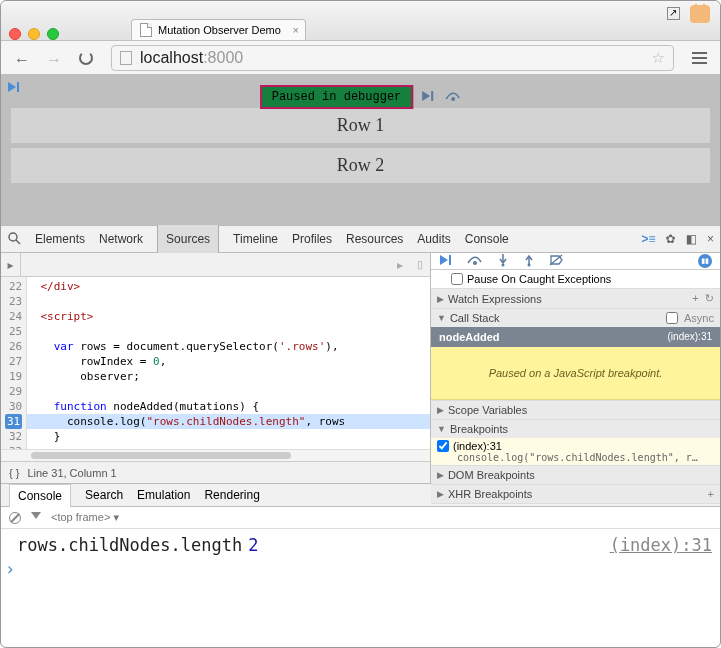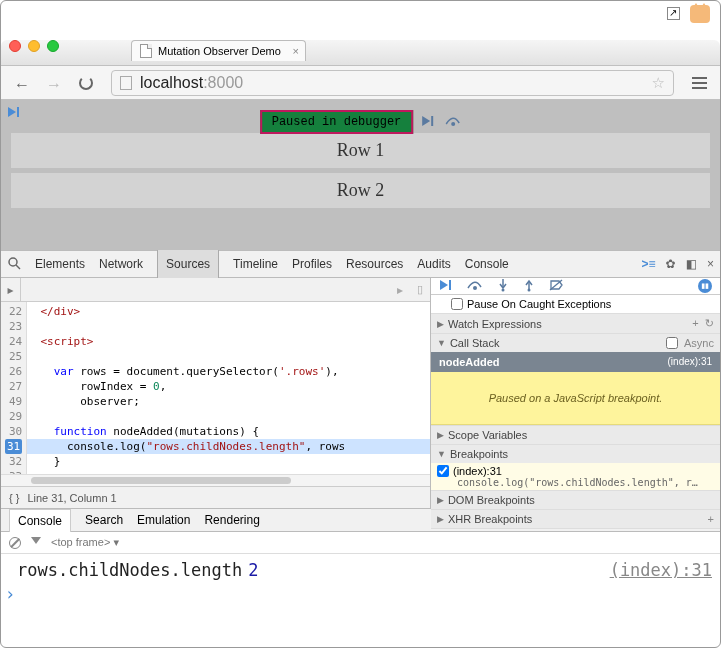--- a/index.html
+++ b/index.html
@@ -1,17 +1,17 @@
 <!DOCTYPE html>
 <html><head>
 <meta charset="utf-8">
 <style>
 * { margin:0; padding:0; box-sizing:border-box; }
 body { font-family: 'Lucida Grande','Helvetica Neue',Arial,sans-serif; font-size:12px; background:#fff; width:721px; height:648px; overflow:hidden; position:relative; border:1px solid #999; border-radius:6px; }
-.titlebar { height:26px; background:linear-gradient(#f5f5f5,#e2e2e2); border-bottom:1px solid #c0c0c0; display:flex; align-items:flex-start; padding:0 8px; border-radius:6px 6px 0 0;margin-top:39px; }
+.titlebar { height:40px; background:linear-gradient(#f5f5f5,#e2e2e2); border-bottom:1px solid #c0c0c0; display:flex; align-items:flex-end; padding:0 8px; border-radius:6px 6px 0 0; }
 .traffic { display:flex; gap:7px; margin-right:12px; }
 .tl { width:12px; height:12px; border-radius:50%; }
 .tl.r{background:#ff5f57;border:1px solid #e33e32;} .tl.y{background:#ffbd2e;border:1px solid #e0a024;} .tl.g{background:#28c940;border:1px solid #17a92d;}
 .cat { position:absolute; right:10px; top:4px; width:20px; height:18px; background:#f5b979; border-radius:4px; }
 .cat::before,.cat::after{content:'';position:absolute;width:0;height:0;border:4px solid transparent;border-bottom:6px solid #f5b979;top:-6px;}
 .cat::before{left:2px;} .cat::after{right:2px;}
 .browser-tabs { display:flex; margin-left:60px; }
 .browser-tab { background:#fafafa; border:1px solid #bcbcbc; border-bottom:none; border-radius:4px 4px 0 0; padding:3px 24px 3px 8px; font-size:11px; display:flex; align-items:center; gap:6px; position:relative; }
 .tab-close { position:absolute; right:6px; font-size:11px; color:#888; }
 .doc-icon{width:12px;height:14px;border:1px solid #999;background:#fff;position:relative;}
@@ -183,21 +183,21 @@
       <span class="src-pretty">▯</span>
     </div>
     <div class="code">
       <div class="gutter">
         <div>22</div>
           <div>23</div>
           <div>24</div>
           <div>25</div>
           <div>26</div>
           <div>27</div>
-          <div>49</div>
+          <div>19</div>
           <div>29</div>
           <div>30</div>
           <div class="bp">31</div>
           <div>32</div>
           <div>33</div>
       </div>
       <div class="codelines">
 <div>  <span class="tag">&lt;/div&gt;</span></div>
 <div> </div>
 <div>  <span class="tag">&lt;script&gt;</span></div>

